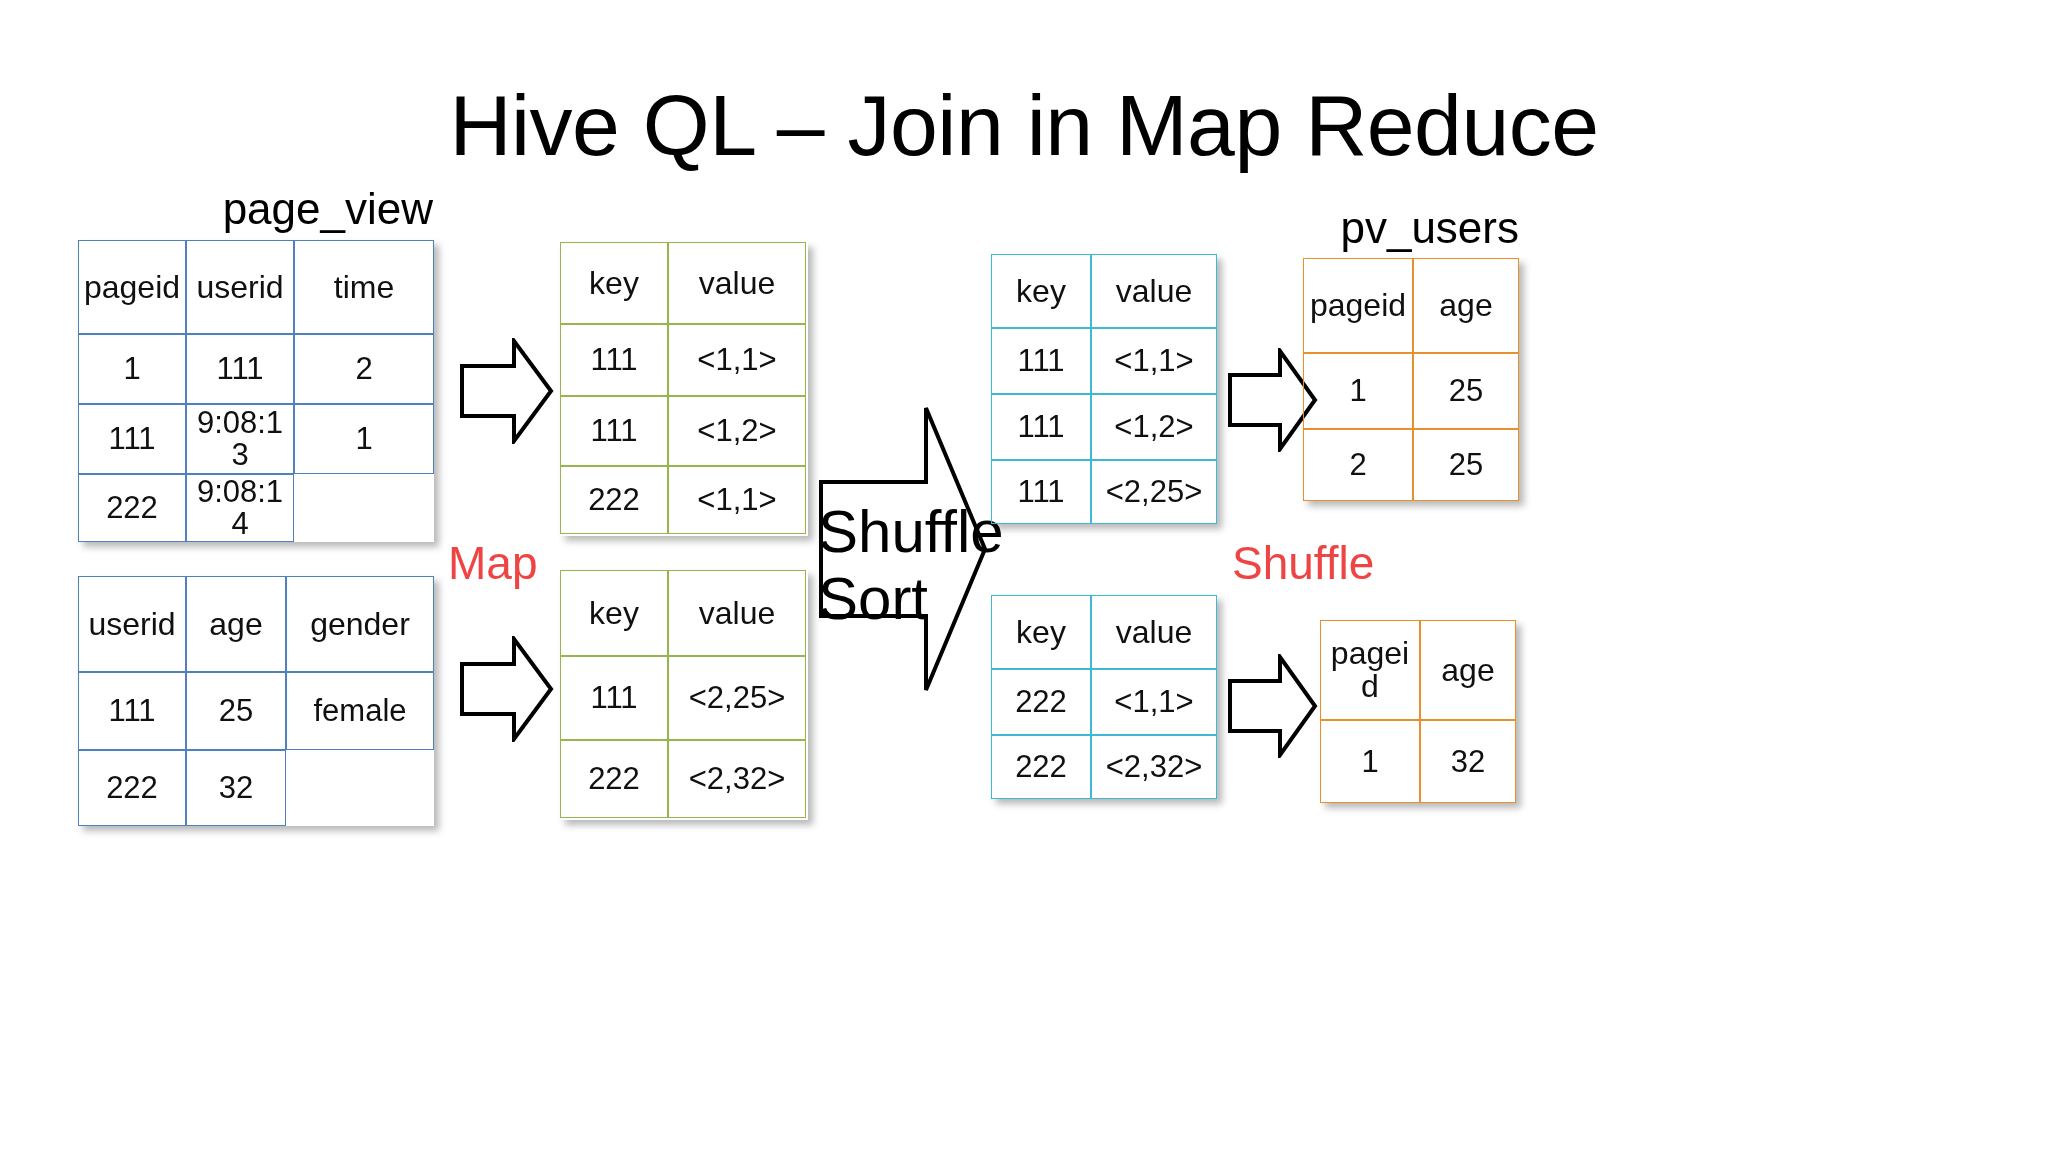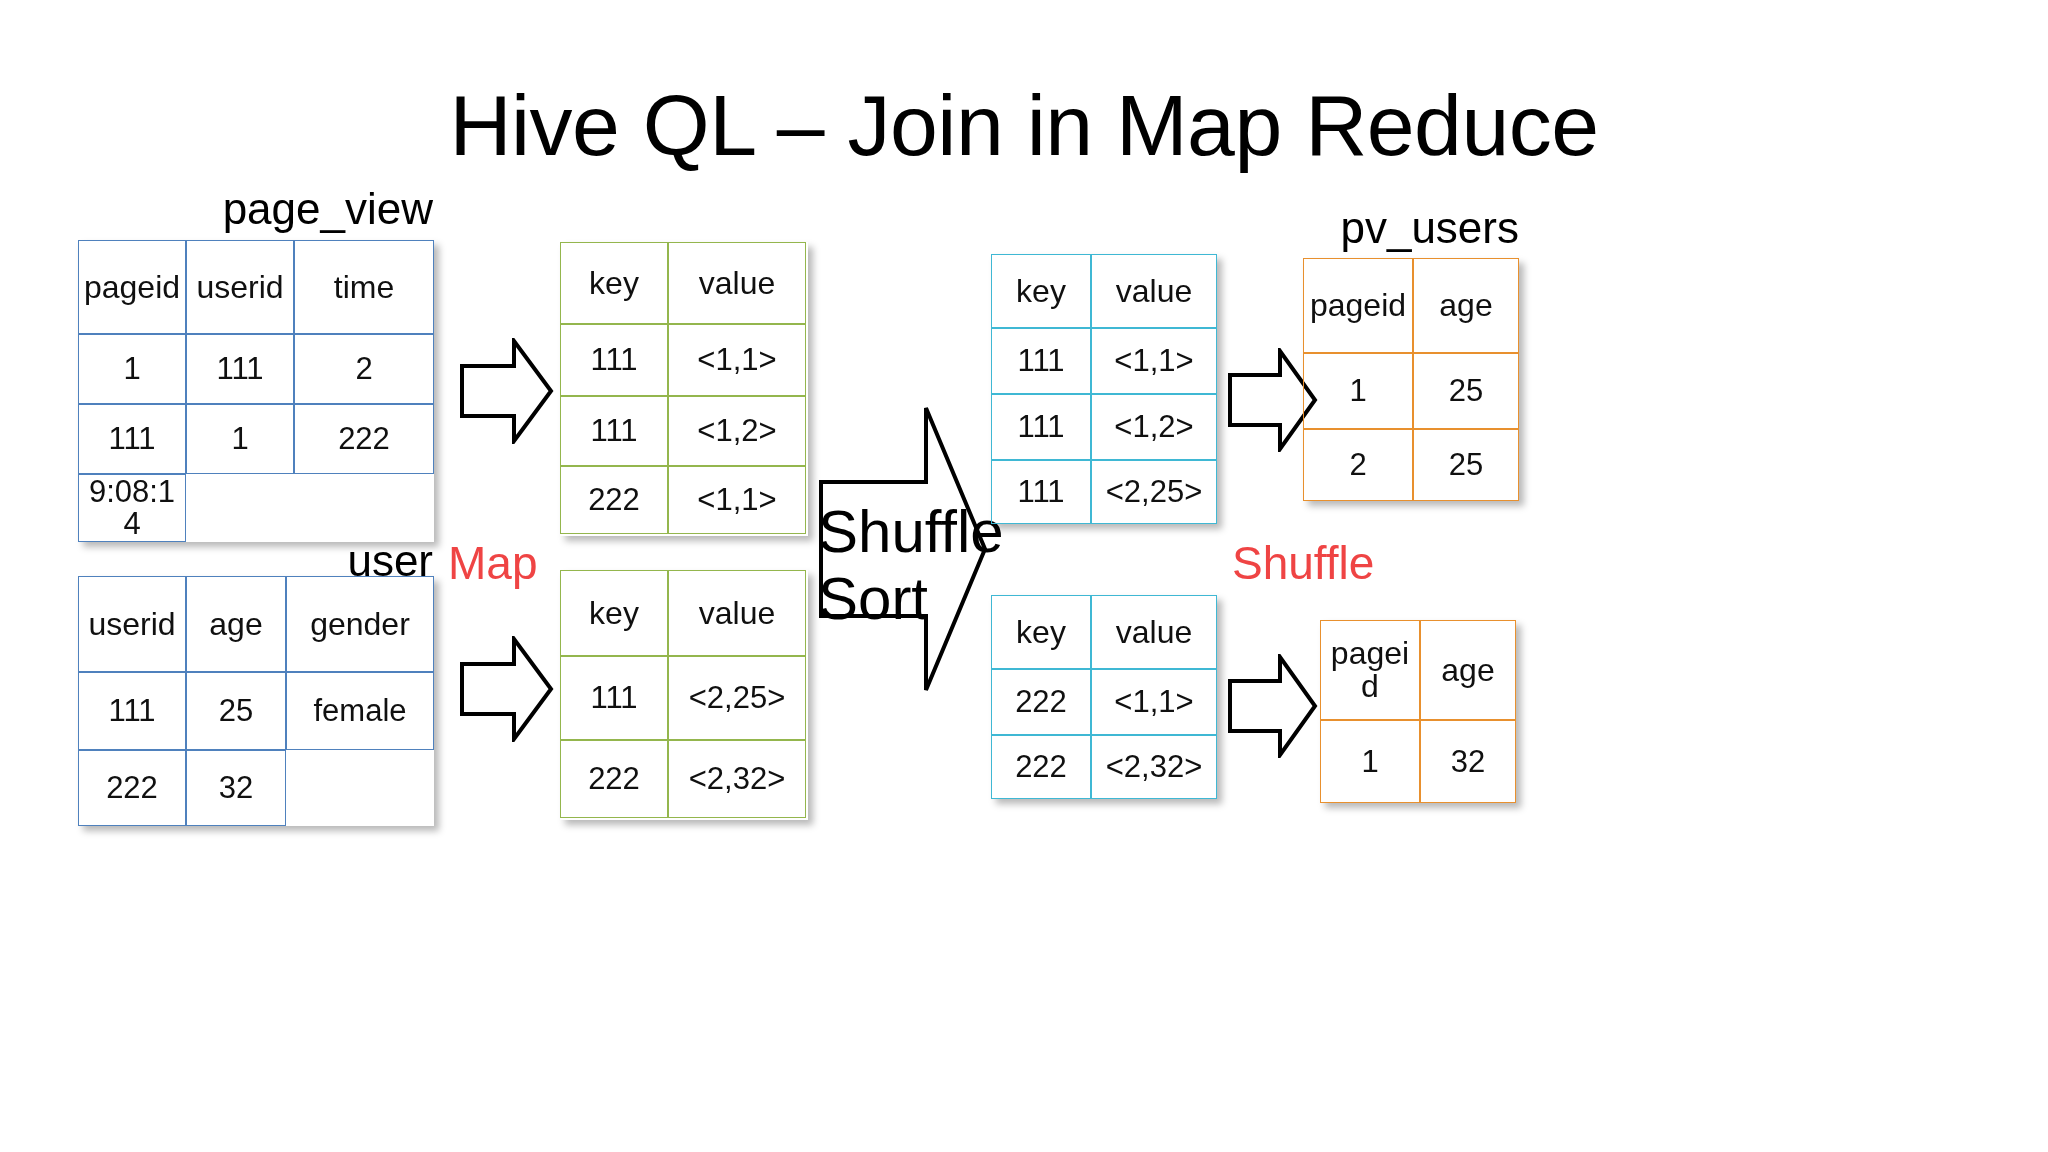--- a/index.html
+++ b/index.html
@@ -114,32 +114,34 @@
       </div>
       <div class="cell r1">
         <span class="wrap">111</span>
       </div>
       <div class="cell r2">
         <span class="wrap">2</span>
       </div>
       <div class="cell r2">
         <span class="wrap">111</span>
       </div>
+      <div class="cell r2">
+        <span class="wrap">9:08:13</span>
+      </div>
       <div class="cell r3">
         <span class="wrap">1</span>
       </div>
       <div class="cell r3">
         <span class="wrap">222</span>
       </div>
       <div class="cell r3">
         <span class="wrap">9:08:14</span>
       </div>
     </div>
 
-  <div class="tbl-label" style="left:78px;top:528px;width:355px;">user</div>
 
   <div class="dtable t-blue" id="tbl-user" style="left:78px;top:568px;width:356px;height:250px;
               grid-template-columns:108px 100px 148px;
               grid-template-rows:96px 78px 76px;">
       <div class="cell hdr r0">
         <span class="wrap">userid</span>
       </div>
       <div class="cell hdr r0">
         <span class="wrap">age</span>
       </div>

